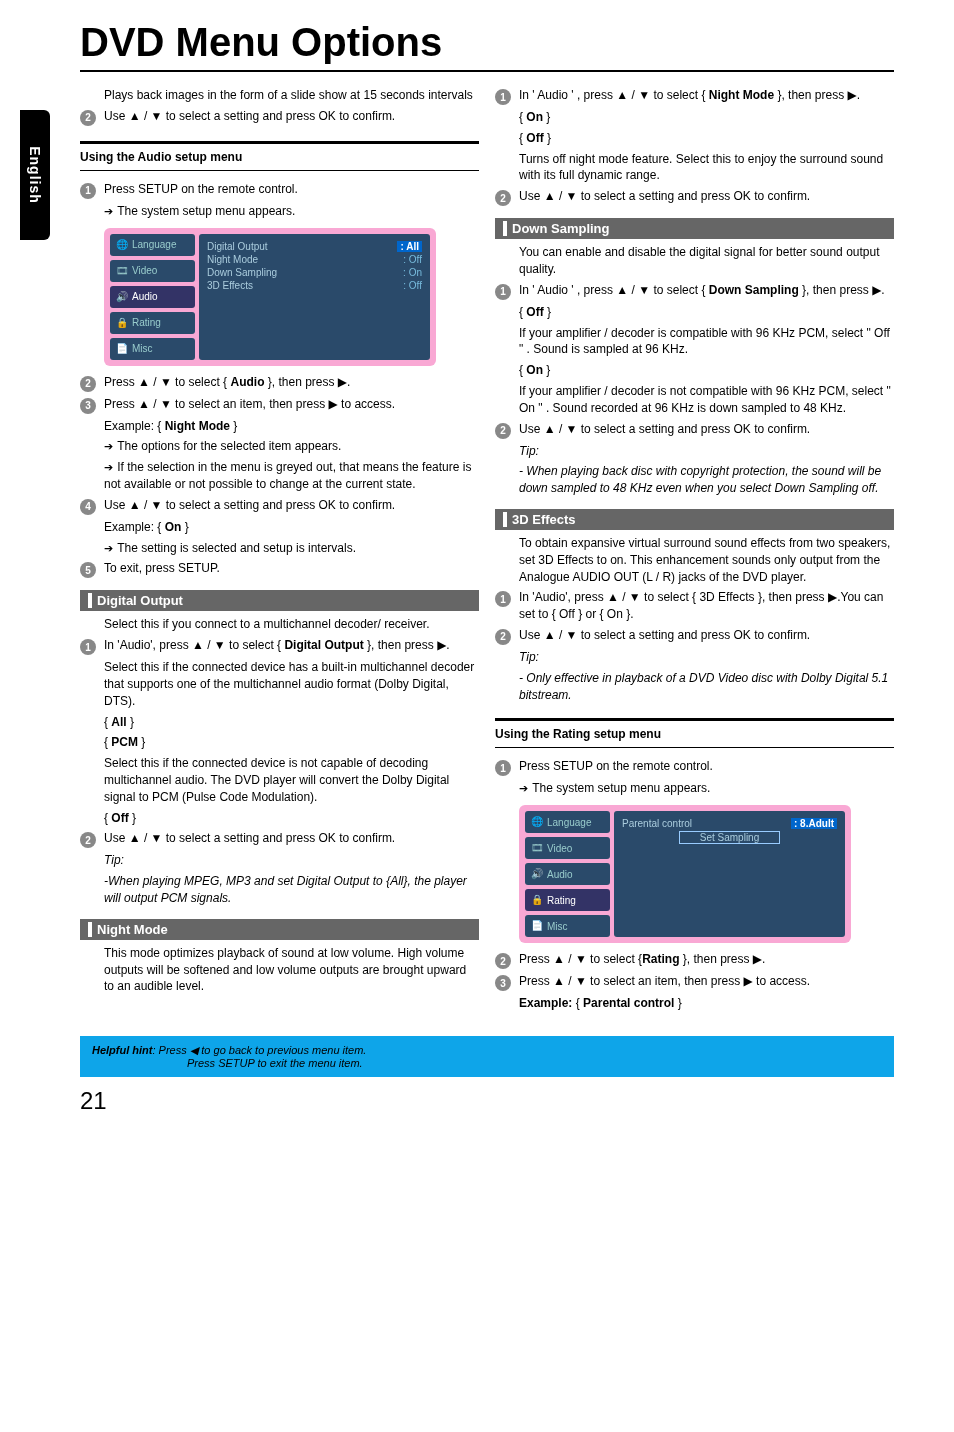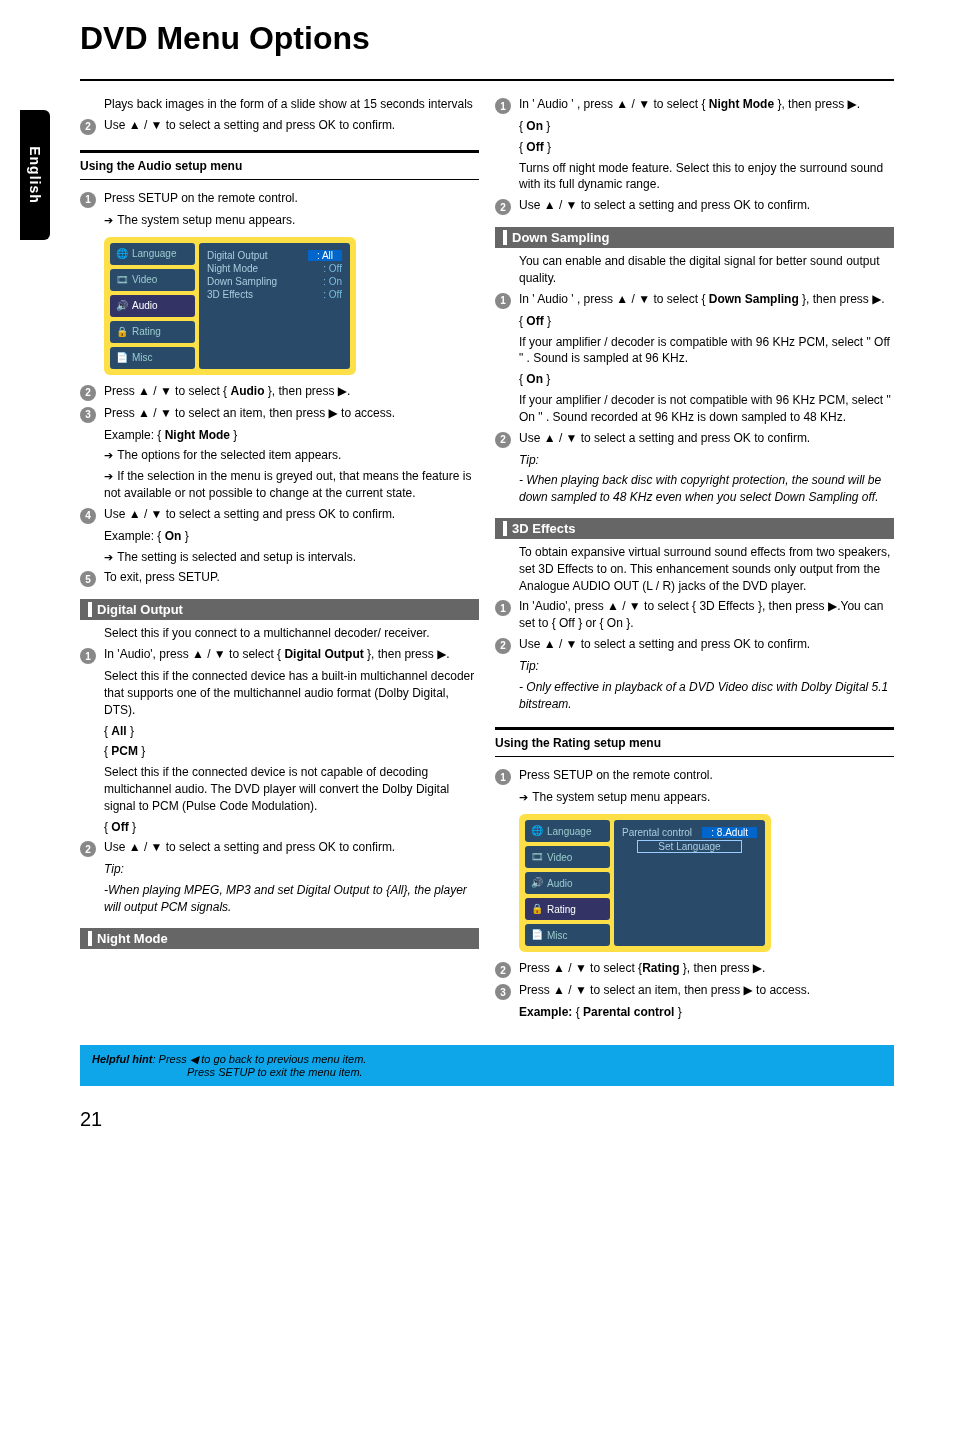--- a/index.html
+++ b/index.html
@@ -1,43 +1,43 @@
 <!DOCTYPE html>
 <html><head>
 <meta charset="utf-8">
 <style>
   * { margin: 0; padding: 0; box-sizing: border-box; }
   body { background: #fff; font-family: Arial, Helvetica, sans-serif; font-size: 12px; color: #000; width: 954px; height: 1432px; position: relative; }
   .page { padding: 20px 60px 20px 80px; }
   .side-tab { position: absolute; left: 20px; top: 110px; width: 30px; height: 130px; background: #000; color: #fff; display: flex; align-items: center; justify-content: center; border-radius: 0 6px 6px 0; }
   .side-tab span { transform: rotate(90deg); font-weight: bold; font-size: 14px; letter-spacing: 1px; }
-  h1 { font-size: 32px; font-weight: bold; margin-bottom: 22px; }
+  h1 { font-size: 40px; font-weight: bold; margin-bottom: 5px; }
   .rule { border-bottom: 2px solid #000; margin-bottom: 15px; }
   .columns { display: flex; gap: 16px; }
   .col { width: 50%; }
   .section-title { border-top: 3px solid #000; border-bottom: 1px solid #000; padding: 6px 0; font-weight: bold; font-size: 12px; margin: 15px 0 10px 0; }
   .sub-bar { background: #666; color: #fff; padding: 3px 8px; font-weight: bold; font-size: 13px; margin: 8px 0 5px 0; display: inline-block; width: 100%; }
   .sub-bar-inner { border-left: 4px solid #fff; padding-left: 5px; }
   .step { display: flex; gap: 8px; margin-bottom: 4px; }
   .circle-num { min-width: 16px; height: 16px; border-radius: 50%; background: #888; color: #fff; font-size: 10px; display: flex; align-items: center; justify-content: center; font-weight: bold; margin-top: 2px; }
   .step-text { flex: 1; line-height: 1.4; }
   .indent { padding-left: 24px; line-height: 1.4; margin-bottom: 4px; }
   .arrow::before { content: "➔"; margin-right: 4px; font-size: 11px; }
-  .menu-shot { background: #fde047; border-radius: 6px; padding: 6px; margin: 8px 0 8px 24px; width: 252px; display:flex; gap:4px; font-size:10px;}
+  .menu-shot { background: #f9a8d4; border-radius: 6px; padding: 6px; margin: 8px 0 8px 24px; width: 332px; display:flex; gap:4px; font-size:10px;}
   .menu-tabs { display:flex; flex-direction:column; gap:4px; width:85px;}
   .tab { background:#2a4a6a; color:#9cc; padding:5px 6px; border-radius:3px; display:flex; align-items:center; gap:4px;}
   .tab.active { background:#336; color:#fff;}
   .tab-icon { width:12px; height:12px; display:inline-block;}
   .menu-body { flex:1; background:#2a4a6a; border-radius:3px; padding:6px 8px; color:#9cf;}
   .menu-row { display:flex; justify-content:space-between; color:#acd; padding:1px 0;}
   .menu-row .val { color:#7bd;}
-  .menu-row.hl .val { color:#fff; background:#06c; padding:0 9px;}
+  .menu-row.hl .val { color:#fff; background:#06c; padding:0 3px;font-weight:bold;}
   .footer { background: #0ea5e9; font-style: italic; padding: 8px 12px; margin-top: 20px; font-size: 11px; }
   .footer .b { font-weight: bold; }
-  .pg { font-size: 20px; margin-top: 22px; }
+  .pg { font-size: 24px; margin-top: 10px; }
   .ico-lang::before{content:"🌐"; font-size:10px;}
   .ico-video::before{content:"🎞"; font-size:10px;}
   .ico-audio::before{content:"🔊"; font-size:10px;}
   .ico-rating::before{content:"🔒"; font-size:10px;}
   .ico-misc::before{content:"📄"; font-size:10px;}
 </style>
 </head>
 <body>
 
 <div class="side-tab">
@@ -143,20 +143,21 @@
       <div class="indent">Select this if the connected device is not capable of decoding multichannel audio. The DVD player will convert the Dolby Digital signal to PCM (Pulse Code Modulation).</div>
       <div class="indent">{ <b>Off</b> }</div>
       <div class="step">
           <div class="circle-num">2</div>
           <div class="step-text">Use ▲ / ▼ to select a setting  and press OK to confirm.</div>
         </div>
       <div class="indent"><i>Tip:</i></div>
       <div class="indent"><i>-When playing MPEG, MP3 and set Digital Output to {All}, the player will output PCM signals.</i></div>
 
       <div class="sub-bar"><span class="sub-bar-inner">Night Mode</span></div>
+      <div class="indent">This mode optimizes playback of sound at low volume. High volume outputs will be softened and low volume outputs are brought upward to an audible level.</div>
     </div>
 
     <div class="col">
       <div class="step">
           <div class="circle-num">1</div>
           <div class="step-text">In ' Audio ' , press ▲ / ▼ to select { <b>Night Mode</b> }, then press ▶.</div>
         </div>
       <div class="indent">{ <b>On</b> }</div>
       <div class="indent">{ <b>Off</b> }</div>
       <div class="indent">Turns off night mode feature. Select this to enjoy the surround sound with its full dynamic range.</div>
@@ -225,21 +226,21 @@
               <span class="tab-icon ico-misc"></span>
               <span>Misc</span>
             </div>
         </div>
         <div class="menu-body">
           <div class="menu-row hl">
               <span>Parental  control</span>
               <span class="val">: 8.Adult</span>
             </div>
           <div class="menu-row">
-              <span style="margin:0 auto; border:1px solid #9cf; padding:0 20px;">Set Language</span>
+              <span style="margin:0 auto; border:1px solid #9cf; padding:0 20px;">Set Sampling</span>
             </div>
         </div>
       </div>
 
       <div class="step">
           <div class="circle-num">2</div>
           <div class="step-text">Press ▲ / ▼ to select {<b>Rating</b> }, then press ▶.</div>
         </div>
       <div class="step">
           <div class="circle-num">3</div>

